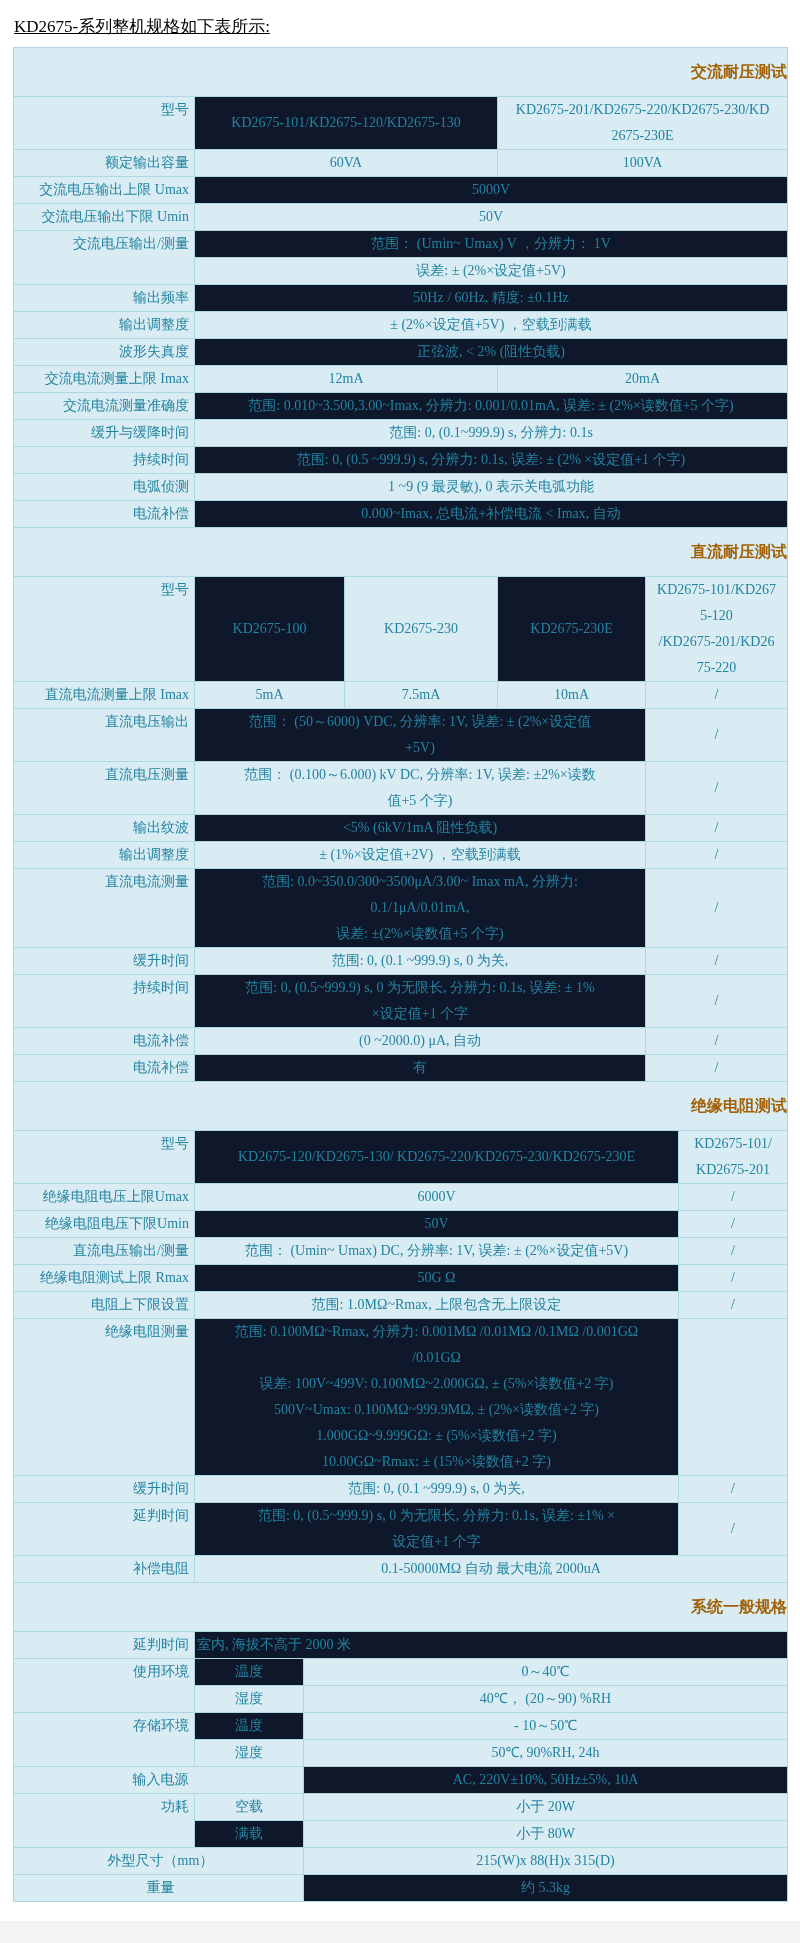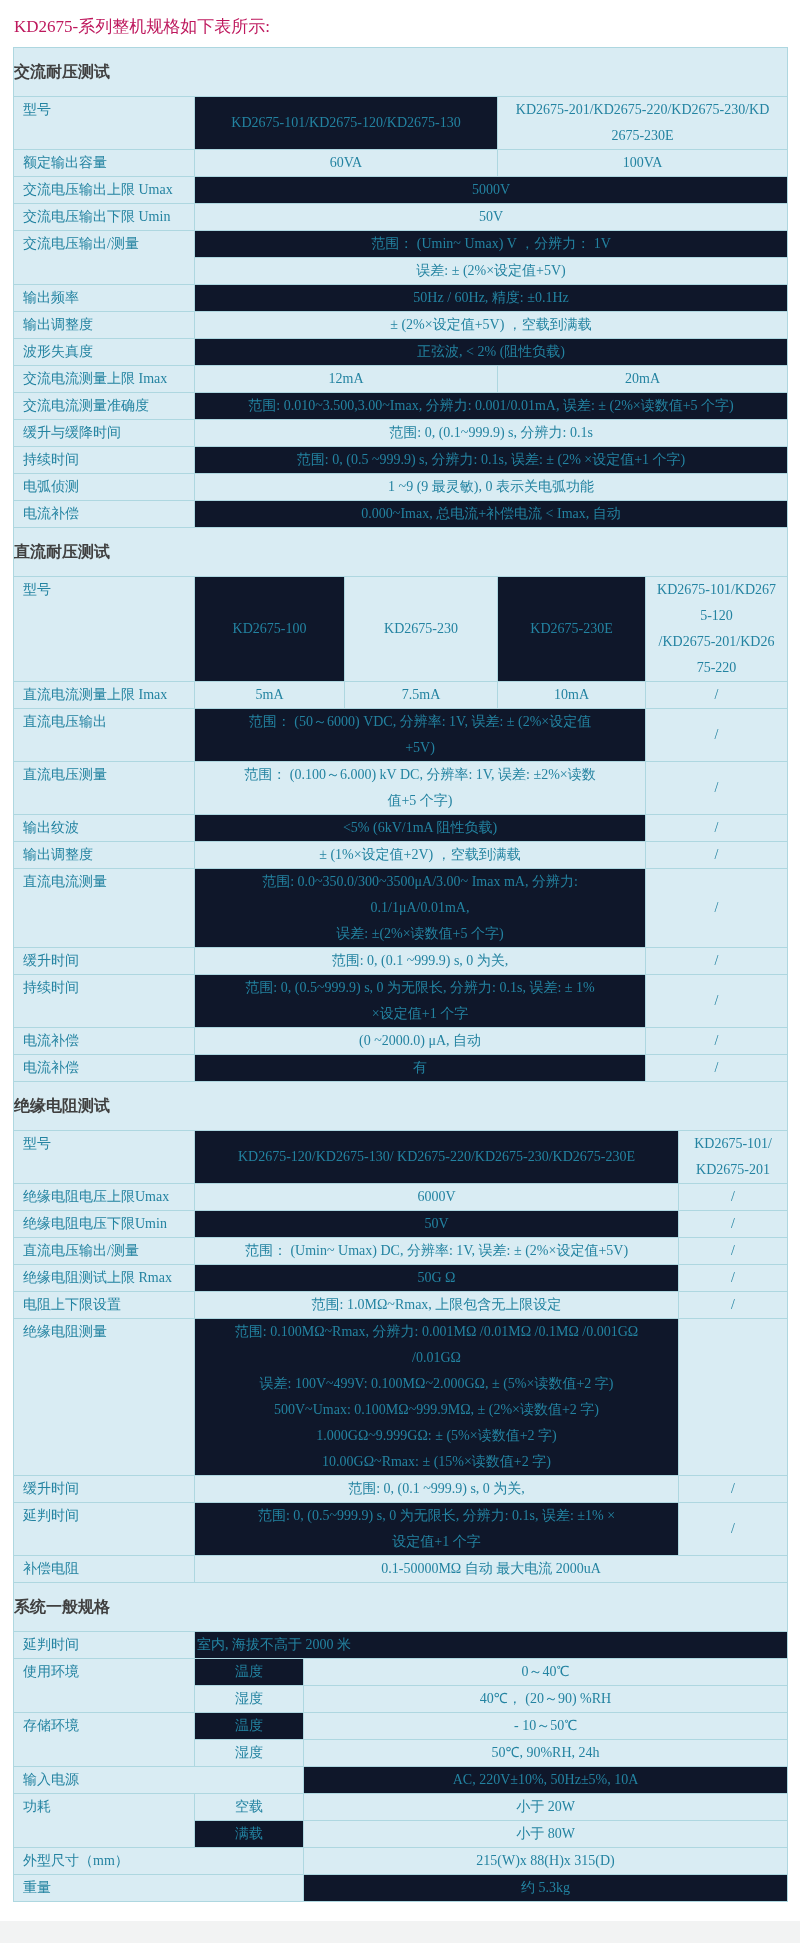--- a/index.html
+++ b/index.html
@@ -2,53 +2,54 @@
 <html><head>
 <meta charset="utf-8">
 <style>
   html,body { margin:0; padding:0; }
   body {
     width:800px; min-height:1943px; background:#ffffff;
     font-family:"Liberation Serif", serif;
     position:relative;
   }
   .page-title {
-    font-size:17px; color:#be185d; margin:15px 0 9px 14px;
+    font-size:17px; color:#000000; margin:15px 0 9px 14px;
     font-family:"Liberation Serif", serif;
+    text-decoration:underline;
   }
   table.spec {
     border-collapse:collapse; table-layout:fixed;
     width:774px; margin:0 13px;
     border:1px solid #9dcbd9;
   }
   td {
     border:1px solid #aed7e0;
     color:#2383a1;
     font-size:14px;
     line-height:26px;
     padding:0 5px;
     text-align:center;
     vertical-align:middle;
     white-space:pre-line;
     word-wrap:break-word;
     overflow:hidden;
   }
   td.light { background:#d9ecf3; }
   td.white { background:#0f172a; }
-  td.label { text-align:left; padding-left:9px; vertical-align:top; }
+  td.label { text-align:right; padding-left:9px; vertical-align:top; }
   td.al-left  { text-align:left; padding-left:2px; }
-  td.al-center{ text-align:left; }
+  td.al-center{ text-align:center; }
   tr.section-row td {
     background:#d9ecf3;
     font-family:"Liberation Sans", sans-serif;
     font-weight:bold;
     font-size:16px;
-    color:#404040;
+    color:#a16207;
     padding:11px 0;
-    text-align:left;
+    text-align:right;
   }
   .bottom-strip {
     width:800px; height:22px; background:#f2f3f3;
     position:absolute; bottom:0; left:0;
   }
 </style>
 </head>
 <body>
 
 <div class="page-title">KD2675-系列整机规格如下表所示:</div>

